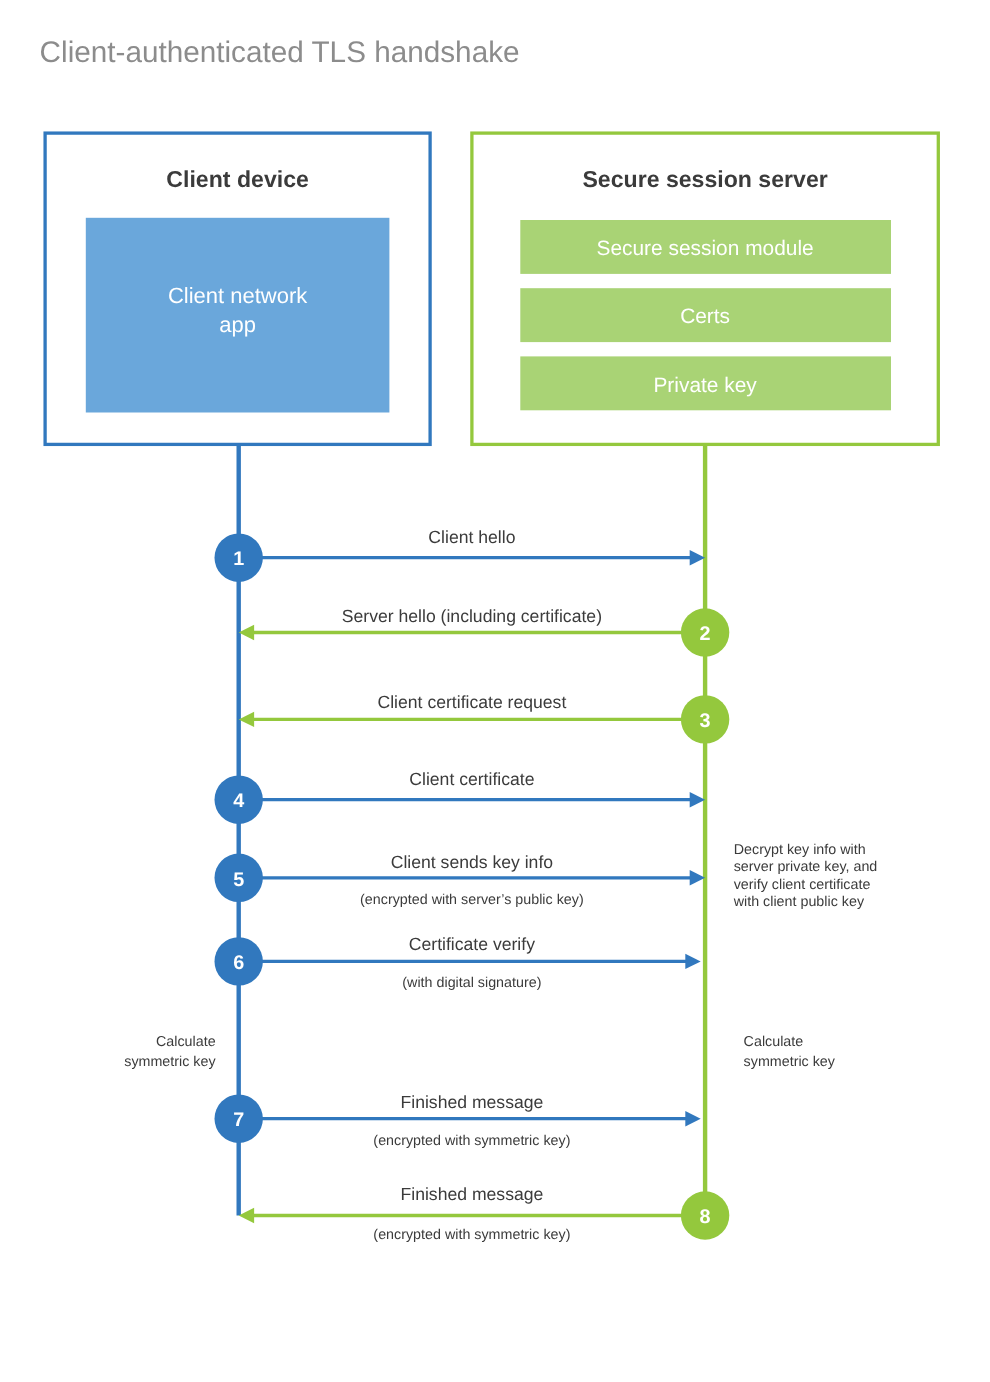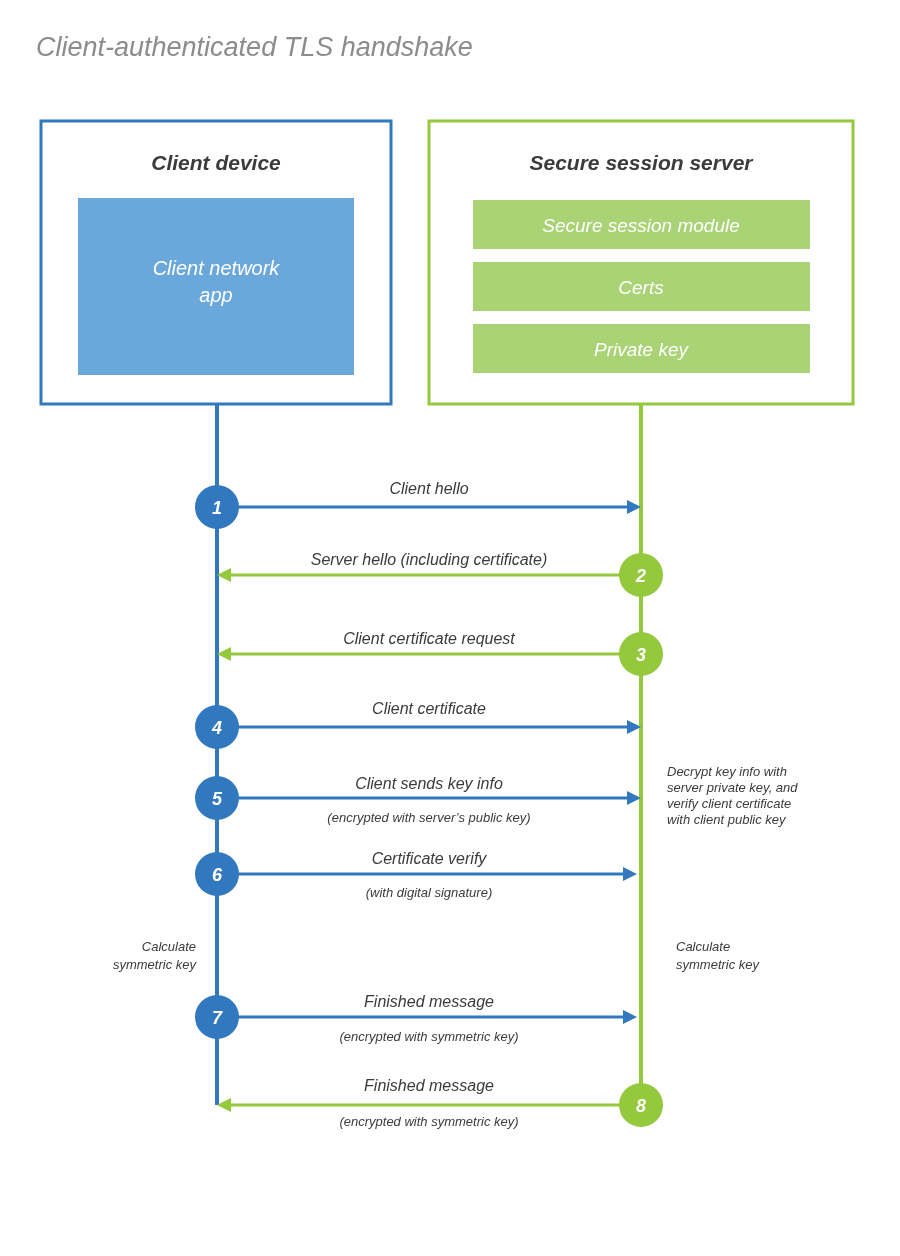--- a/index.html
+++ b/index.html
@@ -13,21 +13,20 @@
     position: relative;
     font-family: "Liberation Sans", sans-serif;
     overflow: hidden;
   }
   #diagram-root {
     position: absolute;
     left: 0;
     top: 0;
     width: 900px;
     height: 1256px;
-    font-style: italic;
   }
   svg { display: block; }
 
   .page-title {
     font-family: "Liberation Sans", sans-serif;
     font-size: 27px;
     fill: #8c8c8c;
     font-weight: 400;
   }
   .actor-title {

